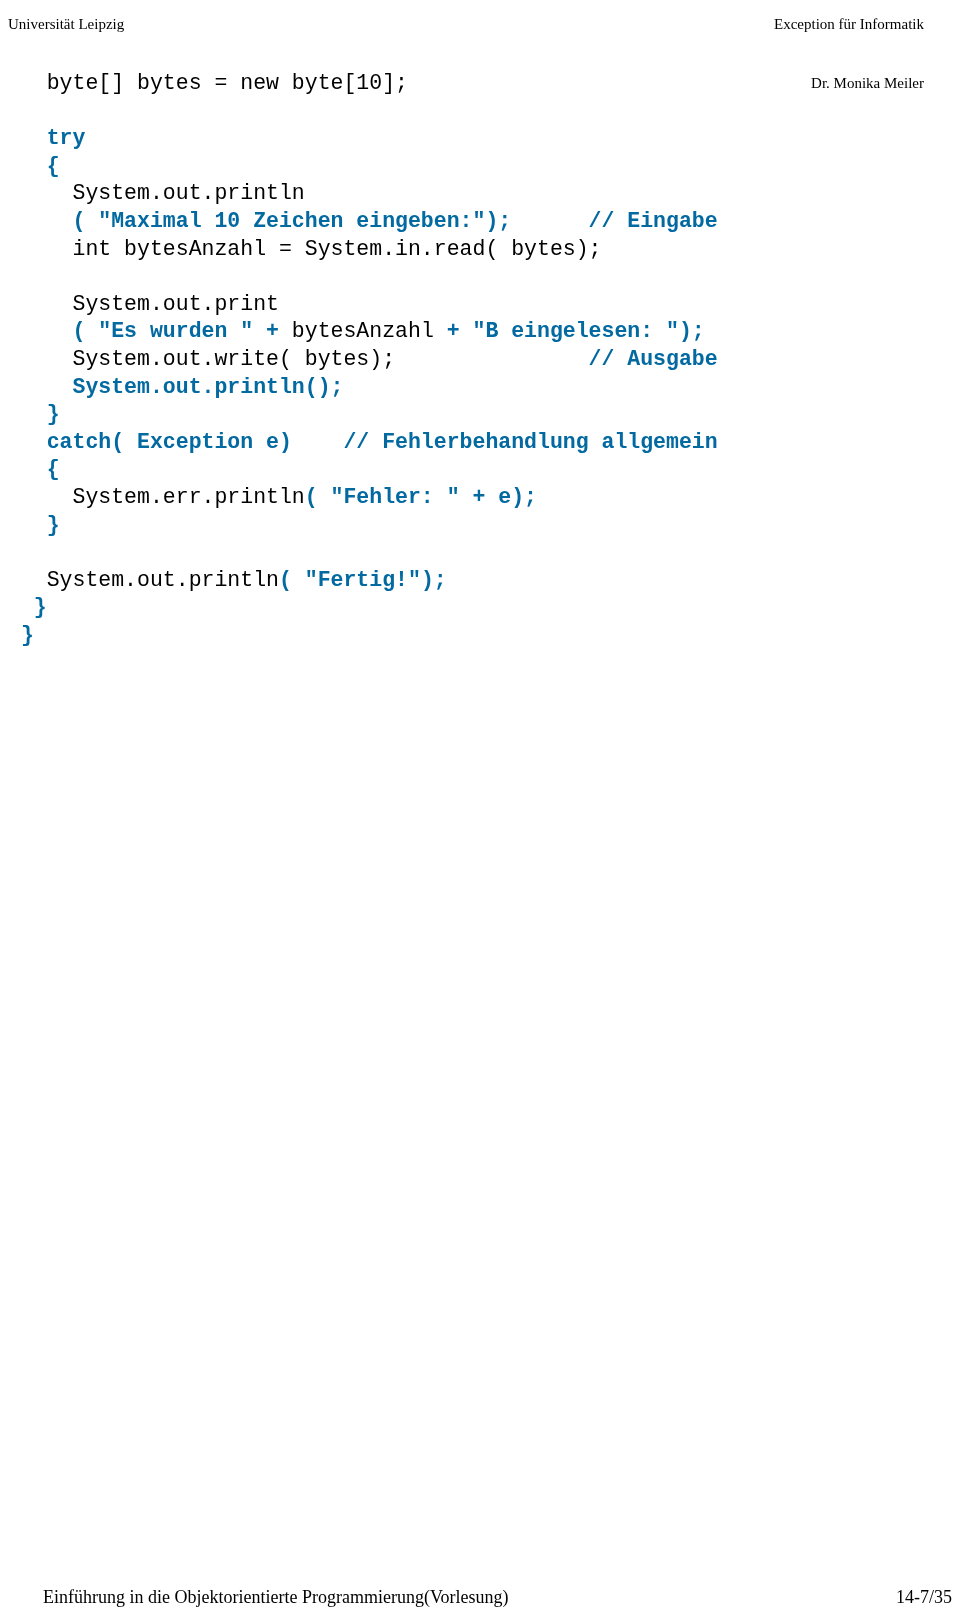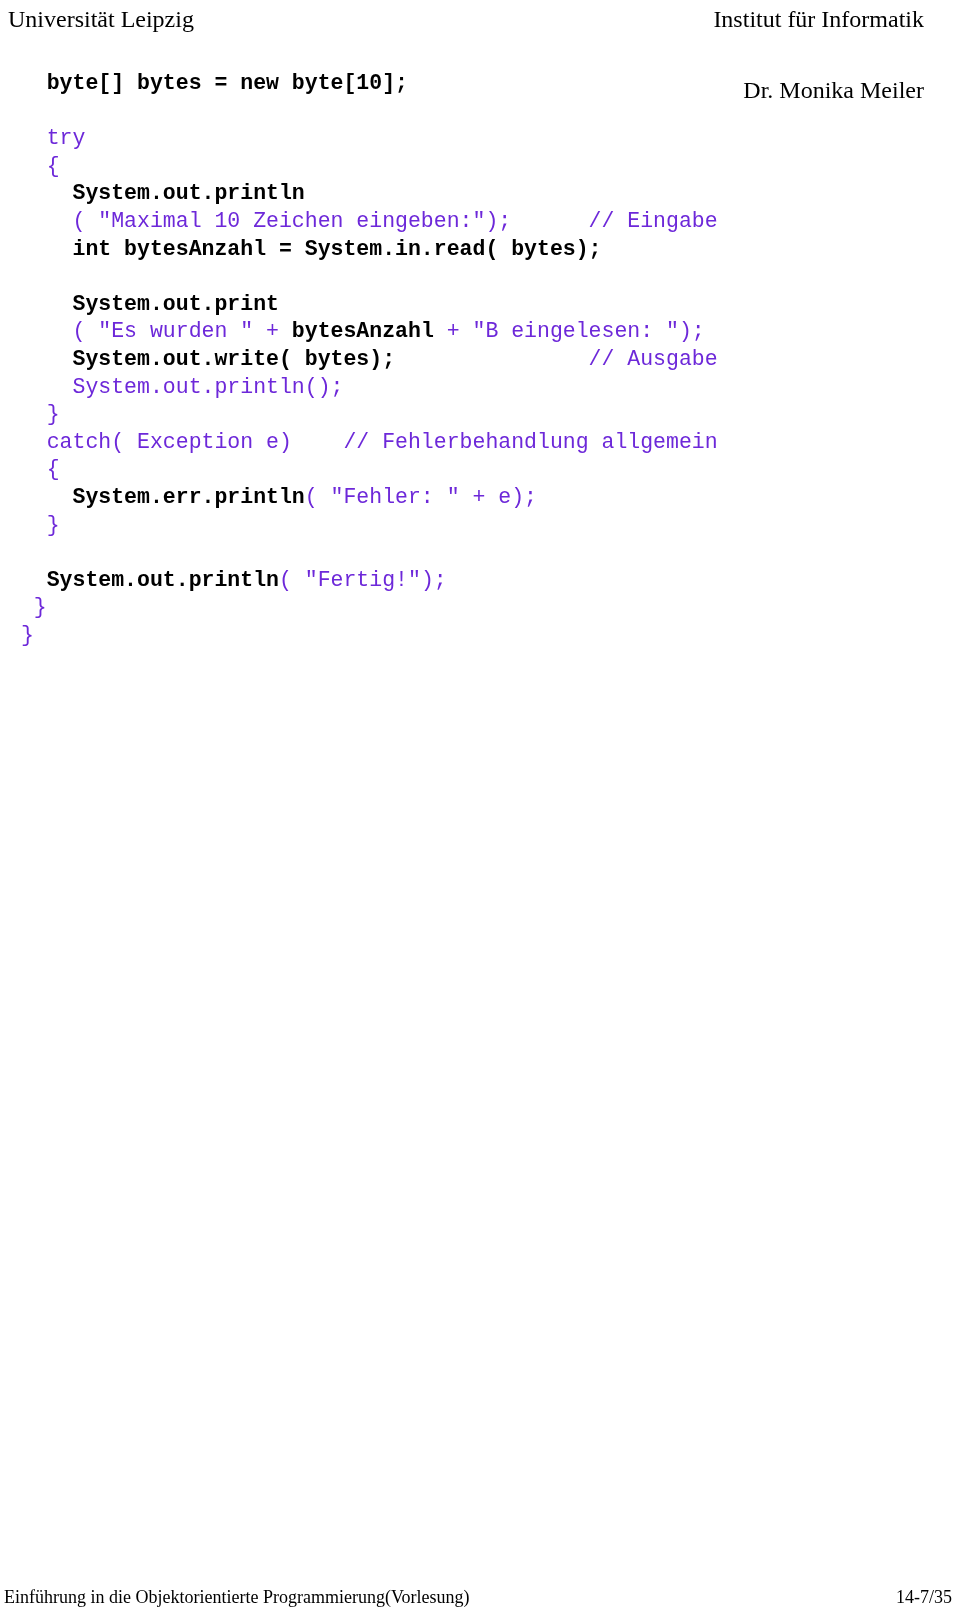--- a/index.html
+++ b/index.html
@@ -17,24 +17,24 @@
     box-sizing: border-box;
   }
 
   
   .header {
     position: absolute;
     top: 0;
     left: 0;
     width: 960px;
     height: 56px;
-    padding: 4px 36px 0 8px;
+    padding: 15px 36px 0 8px;
     box-sizing: border-box;
     font-family: "Liberation Serif", "DejaVu Serif", serif;
-    font-size: 24px;
+    font-size: 15px;
     color: #000000;
     display: flex;
     justify-content: space-between;
     align-items: flex-start;
   }
   .header-left {
     line-height: 1.28;
     white-space: nowrap;
   }
   .header-right {
@@ -62,55 +62,55 @@
   .code-line {
     height: 27.6px;
     white-space: pre;
     padding-left: 8px;
   }
   .code-line.blank {
     height: 27.6px;
   }
   
   .b {
-    font-weight: bold;
+    font-weight: normal;
     color: #000000;
   }
   .g {
-    font-weight: normal;
-    color: #6d28d9;
+    font-weight: bold;
+    color: #0369a1;
   }
 
   
   .footer {
     position: absolute;
     left: 0;
     bottom: 16px;
     width: 960px;
     padding: 0 8px 0 4px;
     box-sizing: border-box;
     font-family: "Liberation Serif", "DejaVu Serif", serif;
     font-size: 18px;
     color: #000000;
     display: flex;
     justify-content: space-between;
     align-items: baseline;
   }
-  .footer-left { white-space: nowrap; }
+  .footer-left { white-space: nowrap; margin-left: 39px; }
   .footer-right { white-space: nowrap; }
 </style>
 </head>
 <body>
 
 <div class="page">
 
   <div class="header">
     <div class="header-left">Universität Leipzig</div>
     <div class="header-right">
-      <span>Institut für Informatik</span>
+      <span>Exception für Informatik</span>
       <span class="line2">Dr. Monika Meiler</span>
     </div>
   </div>
 
   <div class="code-block"><div class="code-line"><span class="b">   byte[] bytes = new byte[10];</span></div><div class="code-line blank">&nbsp;</div><div class="code-line"><span class="g">   try</span></div><div class="code-line"><span class="g">   {</span></div><div class="code-line"><span class="b">     System.out.println</span></div><div class="code-line"><span class="g">     ( "Maximal 10 Zeichen eingeben:");      // Eingabe</span></div><div class="code-line"><span class="b">     int bytesAnzahl = System.in.read( bytes);</span></div><div class="code-line blank">&nbsp;</div><div class="code-line"><span class="b">     System.out.print</span></div><div class="code-line"><span class="g">     ( "Es wurden " + </span><span class="b">bytesAnzahl</span><span class="g"> + "B eingelesen: ");</span></div><div class="code-line"><span class="b">     System.out.write( bytes);</span><span class="g">               // Ausgabe</span></div><div class="code-line"><span class="g">     System.out.println();</span></div><div class="code-line"><span class="g">   }</span></div><div class="code-line"><span class="g">   catch( Exception e)    // Fehlerbehandlung allgemein</span></div><div class="code-line"><span class="g">   {</span></div><div class="code-line"><span class="b">     System.err.println</span><span class="g">( "Fehler: " + e);</span></div><div class="code-line"><span class="g">   }</span></div><div class="code-line blank">&nbsp;</div><div class="code-line"><span class="b">   System.out.println</span><span class="g">( "Fertig!");</span></div><div class="code-line"><span class="g">  }</span></div><div class="code-line"><span class="g"> }</span></div></div>
 
   <div class="footer">
     <div class="footer-left">Einführung in die Objektorientierte Programmierung(Vorlesung)</div>
     <div class="footer-right">14-7/35</div>
   </div>

